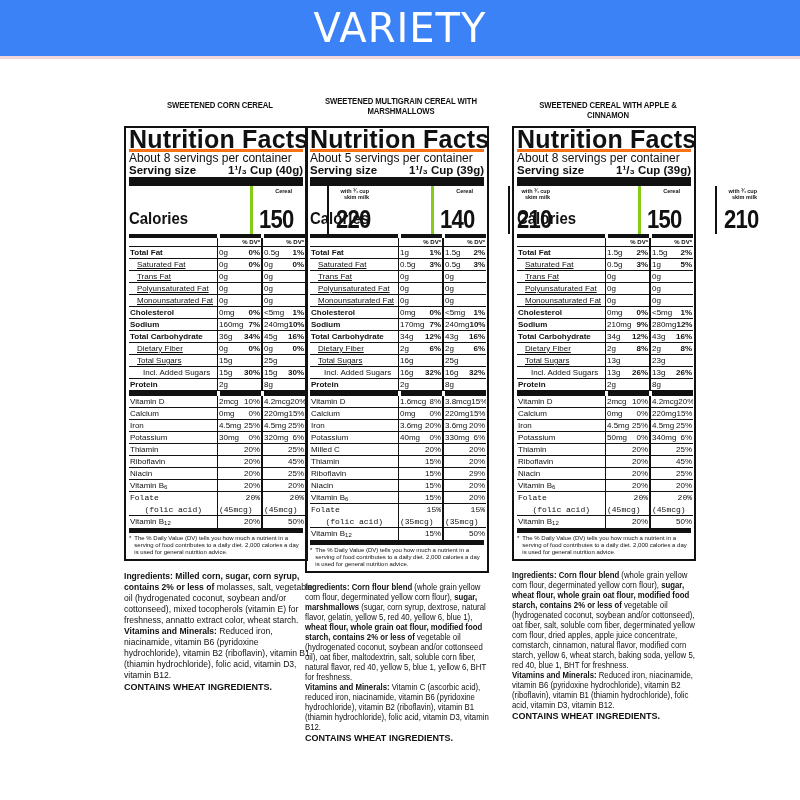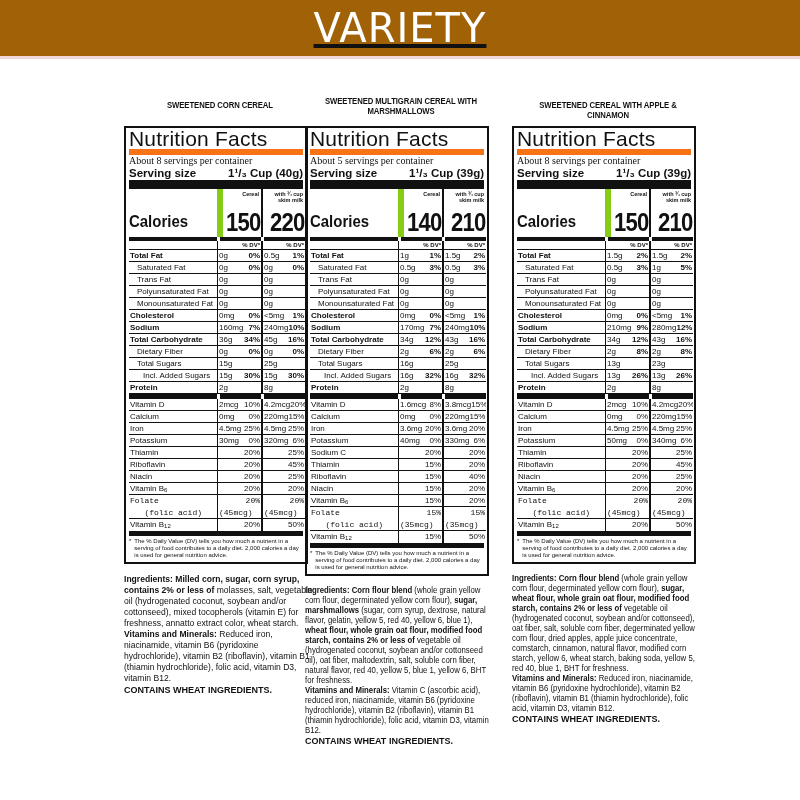--- a/index.html
+++ b/index.html
@@ -1,52 +1,52 @@
 <!DOCTYPE html>
 <html><head>
 <meta charset="utf-8">
 <style>
   * { box-sizing: border-box; margin: 0; padding: 0; }
   html, body { width: 800px; height: 800px; background: #fff; overflow: hidden; }
   body { font-family: "Liberation Sans", sans-serif; color: #111; position: relative; }
-  .banner { position: absolute; left: 0; top: 0; width: 800px; height: 56px; background: #a16207; display: flex; align-items: center; justify-content: center; text-decoration: underline; }
+  .banner { position: absolute; left: 0; top: 0; width: 800px; height: 56px; background: #3b82f6; display: flex; align-items: center; justify-content: center; }
   .banner-title { color: #fff; font-family: "DejaVu Sans", sans-serif; font-size: 40px; font-weight: normal; letter-spacing: 1px; }
   .banner-line { position: absolute; left: 0; top: 56px; width: 800px; height: 3px; background: #f1d6dc; }
 
   .col { position: absolute; top: 96px; width: 192px; }
   .col-1 { left: 124px; }
   .col-2 { left: 305px; }
   .col-3 { left: 512px; }
 
   .product { font-family: "Liberation Sans Narrow", "Liberation Sans", sans-serif; font-weight: bold; font-size: 8.6px; text-align: center; line-height: 10px; height: 30px; letter-spacing: -0.1px; transform: scaleX(0.9); transform-origin: center top; }
   .col-1 .product, .col-3 .product { padding-top: 4px; }
 
   .nf { border: 2px solid #111; padding: 1px 3px 2px 3px; width: 184px; margin-left: 0; }
-  .nf-title { font-weight: normal; font-size: 21px; line-height: 20px; letter-spacing: 0.2px; border-bottom: 6px solid #f97316; white-space: nowrap; }
-  .nf-servings { font-size: 10px; line-height: 12px; font-family: Liberation Serif, serif; }
+  .nf-title { font-weight: bold; font-size: 25px; line-height: 20px; letter-spacing: 0.2px; border-bottom: 3px solid #f97316; white-space: nowrap; }
+  .nf-servings { font-size: 12px; line-height: 12px; }
   .nf-size { display: flex; justify-content: space-between; font-weight: bold; font-size: 11.5px; line-height: 13px; }
   .bar-thick { height: 9px; background: #111; }
 
-  .cal-head { display: grid; grid-template-columns: 88px 44px 44px; height: 48px; }
-  .cal-head > div { border-left: 6px solid #84cc16; position: relative; }
+  .cal-head { display: grid; grid-template-columns: 88px 44px 44px; height: 48px; gap: 33px; }
+  .cal-head > div { border-left: 3px solid #84cc16; position: relative; }
   .cal-head > div:first-child { border-left: none; }
   .cal-lbl { position: absolute; bottom: 5px; left: 0; font-weight: bold; font-size: 17px; transform: scaleX(0.88); transform-origin: left bottom; }
   .cal-colhdr { position: absolute; top: 2px; right: 2px; font-size: 5.5px; font-weight: bold; text-align: right; line-height: 6px; }
   .cal-num { position: absolute; bottom: 2px; right: 1px; font-weight: bold; font-size: 26px; line-height: 26px; transform: scaleX(0.85); transform-origin: right bottom; letter-spacing: -1px; }
 
   .grid { display: grid; grid-template-columns: 88px 44px 44px; }
   .grid > div { font-size: 8px; line-height: 11.4px; height: 12px; border-bottom: 1px solid #111; white-space: nowrap; overflow: hidden; }
   .c-lbl { padding-left: 1px; }
   .c-v1, .c-v2 { border-left: 1px solid #111; display: flex; justify-content: space-between; padding: 0 1px; }
   .c-v2 { border-left: 2px solid #111; }
   .mid-bar { height: 5px !important; background: #111; border-bottom: none !important; }
   .mid-bar.gap { border-left: 3px solid #fff !important; }
   .dvhdr { font-weight: bold; font-size: 6px !important; line-height: 8px !important; height: 9px !important; text-align: right; justify-content: flex-end !important; }
   .b { font-weight: bold; }
-  .ind1 { padding-left: 8px; }
+  .ind1 { padding-left: 8px; text-decoration: underline; }
   .ind2 { padding-left: 14px; }
   .tall { height: 24px !important; line-height: 11.5px !important; white-space: normal !important; font-family: Liberation Mono, monospace; }
   .tall-v { flex-direction: column; }
   .tall-v span { display: block; width: 100%; }
   .r { text-align: right; }
   .foot-bar { height: 5px; background: #111; margin-top: 0; }
   .footnote { font-size: 6px; line-height: 7px; padding: 2px 0 1px 0; display: flex; gap: 3px; }
   sub { font-size: 6px; vertical-align: -1px; }
 
   .ingr { margin-top: 10px; font-size: 9px; line-height: 11px; width: 192px; }
@@ -486,21 +486,21 @@
         </div>
         <div class="c-lbl">Potassium</div>
         <div class="c-v1">
           <span>40mg</span>
           <span>0%</span>
         </div>
         <div class="c-v2">
           <span>330mg</span>
           <span>6%</span>
         </div>
-        <div class="c-lbl">Sodium C</div>
+        <div class="c-lbl">Milled C</div>
         <div class="c-v1">
           <span></span>
           <span>20%</span>
         </div>
         <div class="c-v2">
           <span></span>
           <span>20%</span>
         </div>
         <div class="c-lbl">Thiamin</div>
         <div class="c-v1">
@@ -511,21 +511,21 @@
           <span></span>
           <span>20%</span>
         </div>
         <div class="c-lbl">Riboflavin</div>
         <div class="c-v1">
           <span></span>
           <span>15%</span>
         </div>
         <div class="c-v2">
           <span></span>
-          <span>40%</span>
+          <span>29%</span>
         </div>
         <div class="c-lbl">Niacin</div>
         <div class="c-v1">
           <span></span>
           <span>15%</span>
         </div>
         <div class="c-v2">
           <span></span>
           <span>20%</span>
         </div>

